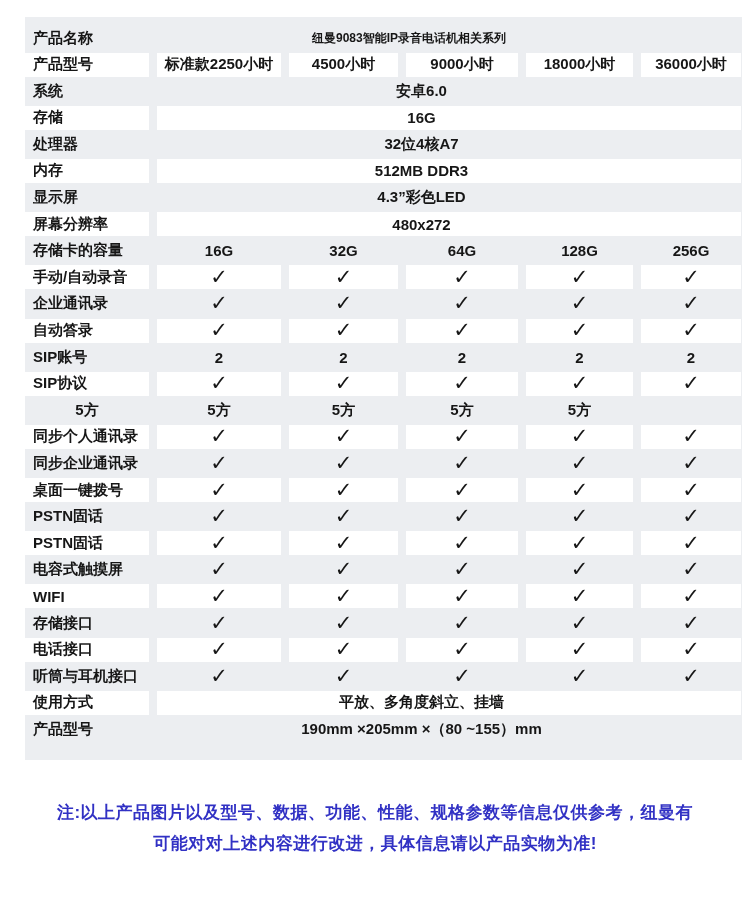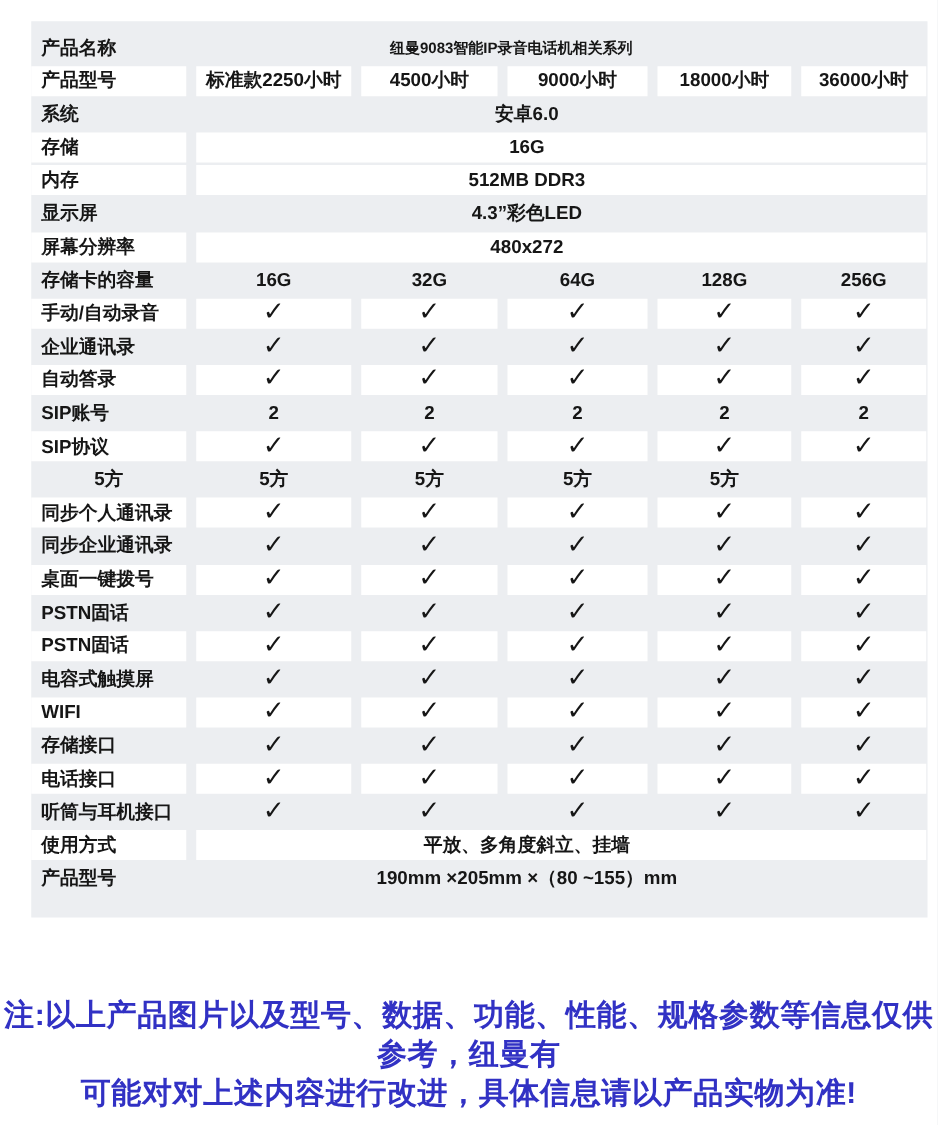--- a/index.html
+++ b/index.html
@@ -38,21 +38,21 @@
   .cell.merged{grid-column:2 / 7;padding-right:55px;}
   .row.title-row .cell.merged{font-size:12px;padding-right:80px;}
   .check{
     font-size:21px;font-weight:400;line-height:1;
     transform:translateY(-1px);
   }
   .note{
     position:absolute;left:0;top:797px;width:750px;
     text-align:center;
     color:var(--note);
-    font-size:24px;font-weight:bold;line-height:31px;
+    font-size:17px;font-weight:bold;line-height:31px;
     letter-spacing:0.5px;
   }
 </style>
 </head>
 <body>
 
 <div class="spec-table">
     <div class="row gray title-row">
       <div class="cell label">产品名称</div>
       <div class="cell merged">纽曼9083智能IP录音电话机相关系列</div>
@@ -66,20 +66,24 @@
       <div class="cell ">36000小时</div>
     </div>
     <div class="row gray">
       <div class="cell label">系统</div>
       <div class="cell merged">安卓6.0</div>
     </div>
     <div class="row white">
       <div class="cell label">存储</div>
       <div class="cell merged">16G</div>
     </div>
+    <div class="row gray">
+      <div class="cell label">处理器</div>
+      <div class="cell merged">32位4核A7</div>
+    </div>
     <div class="row white">
       <div class="cell label">内存</div>
       <div class="cell merged">512MB DDR3</div>
     </div>
     <div class="row gray">
       <div class="cell label">显示屏</div>
       <div class="cell merged">4.3”彩色LED</div>
     </div>
     <div class="row white">
       <div class="cell label">屏幕分辨率</div>

